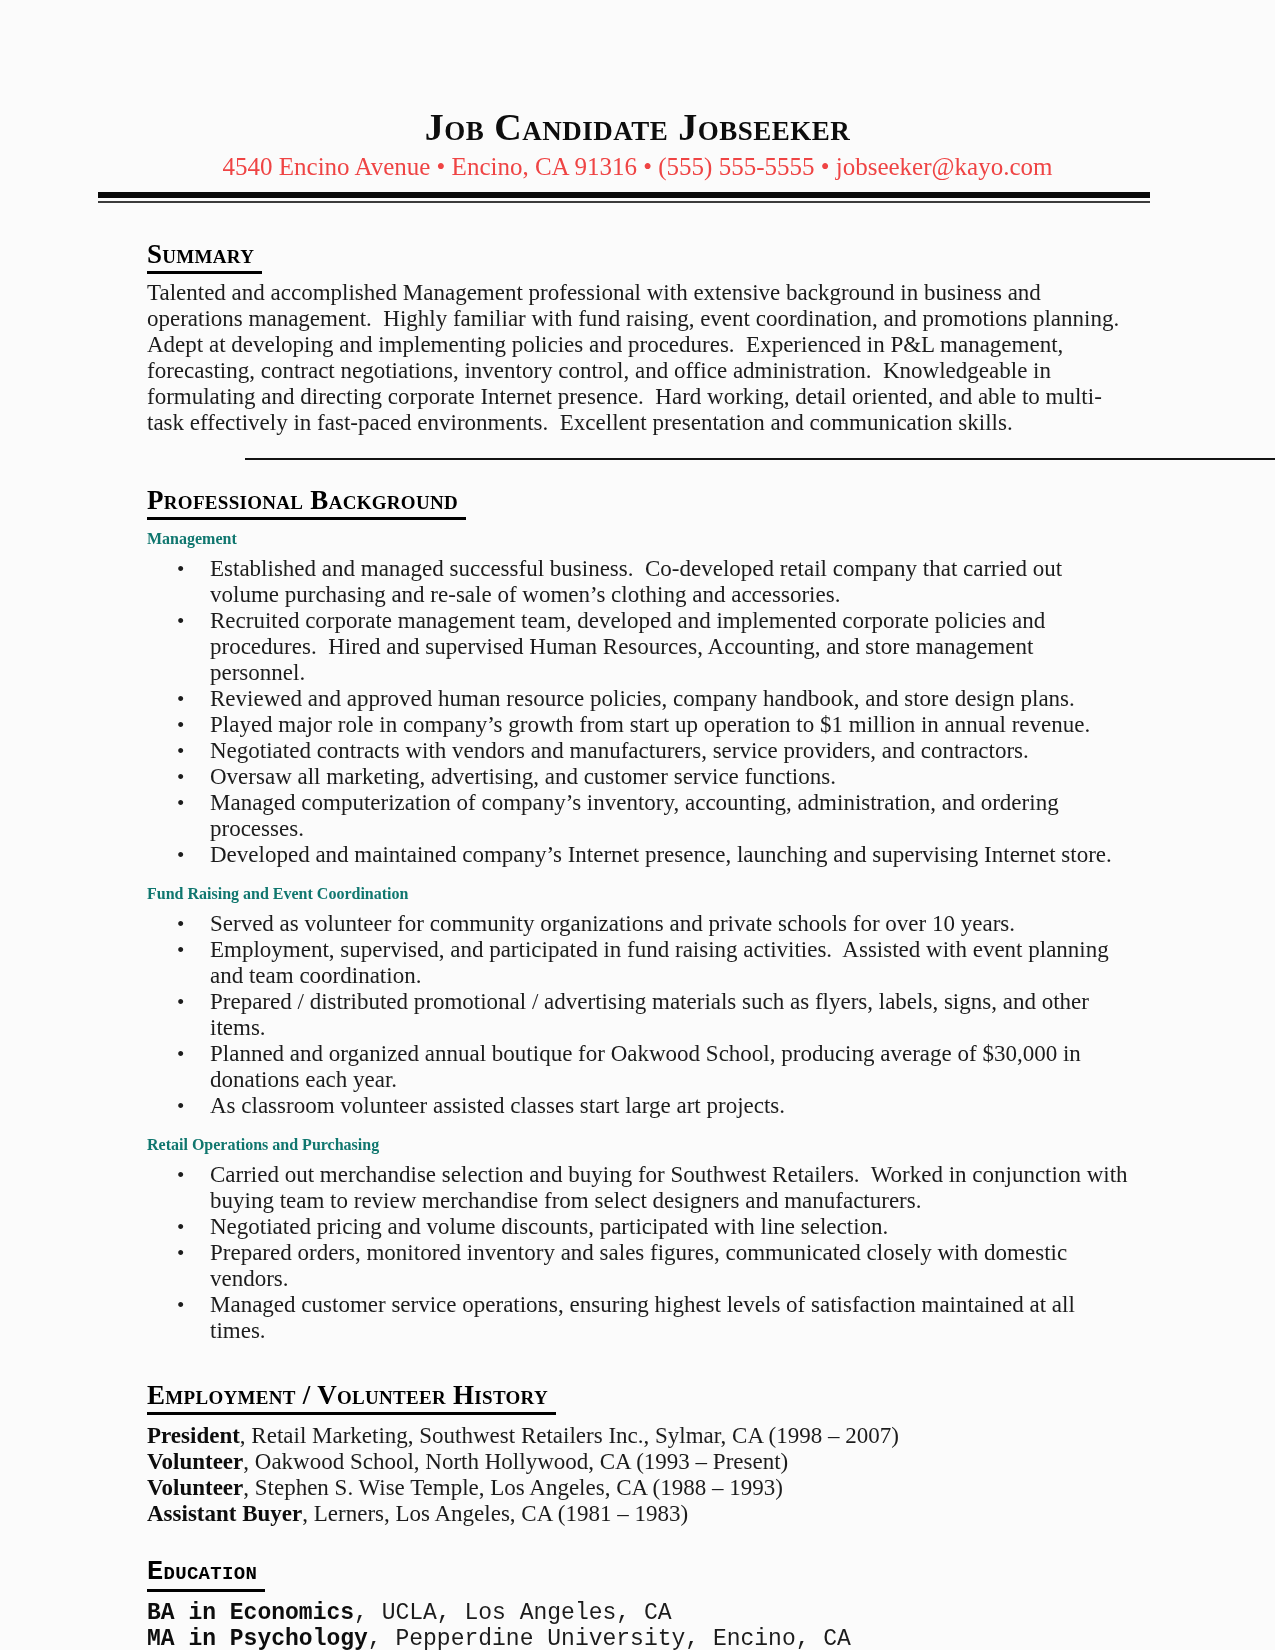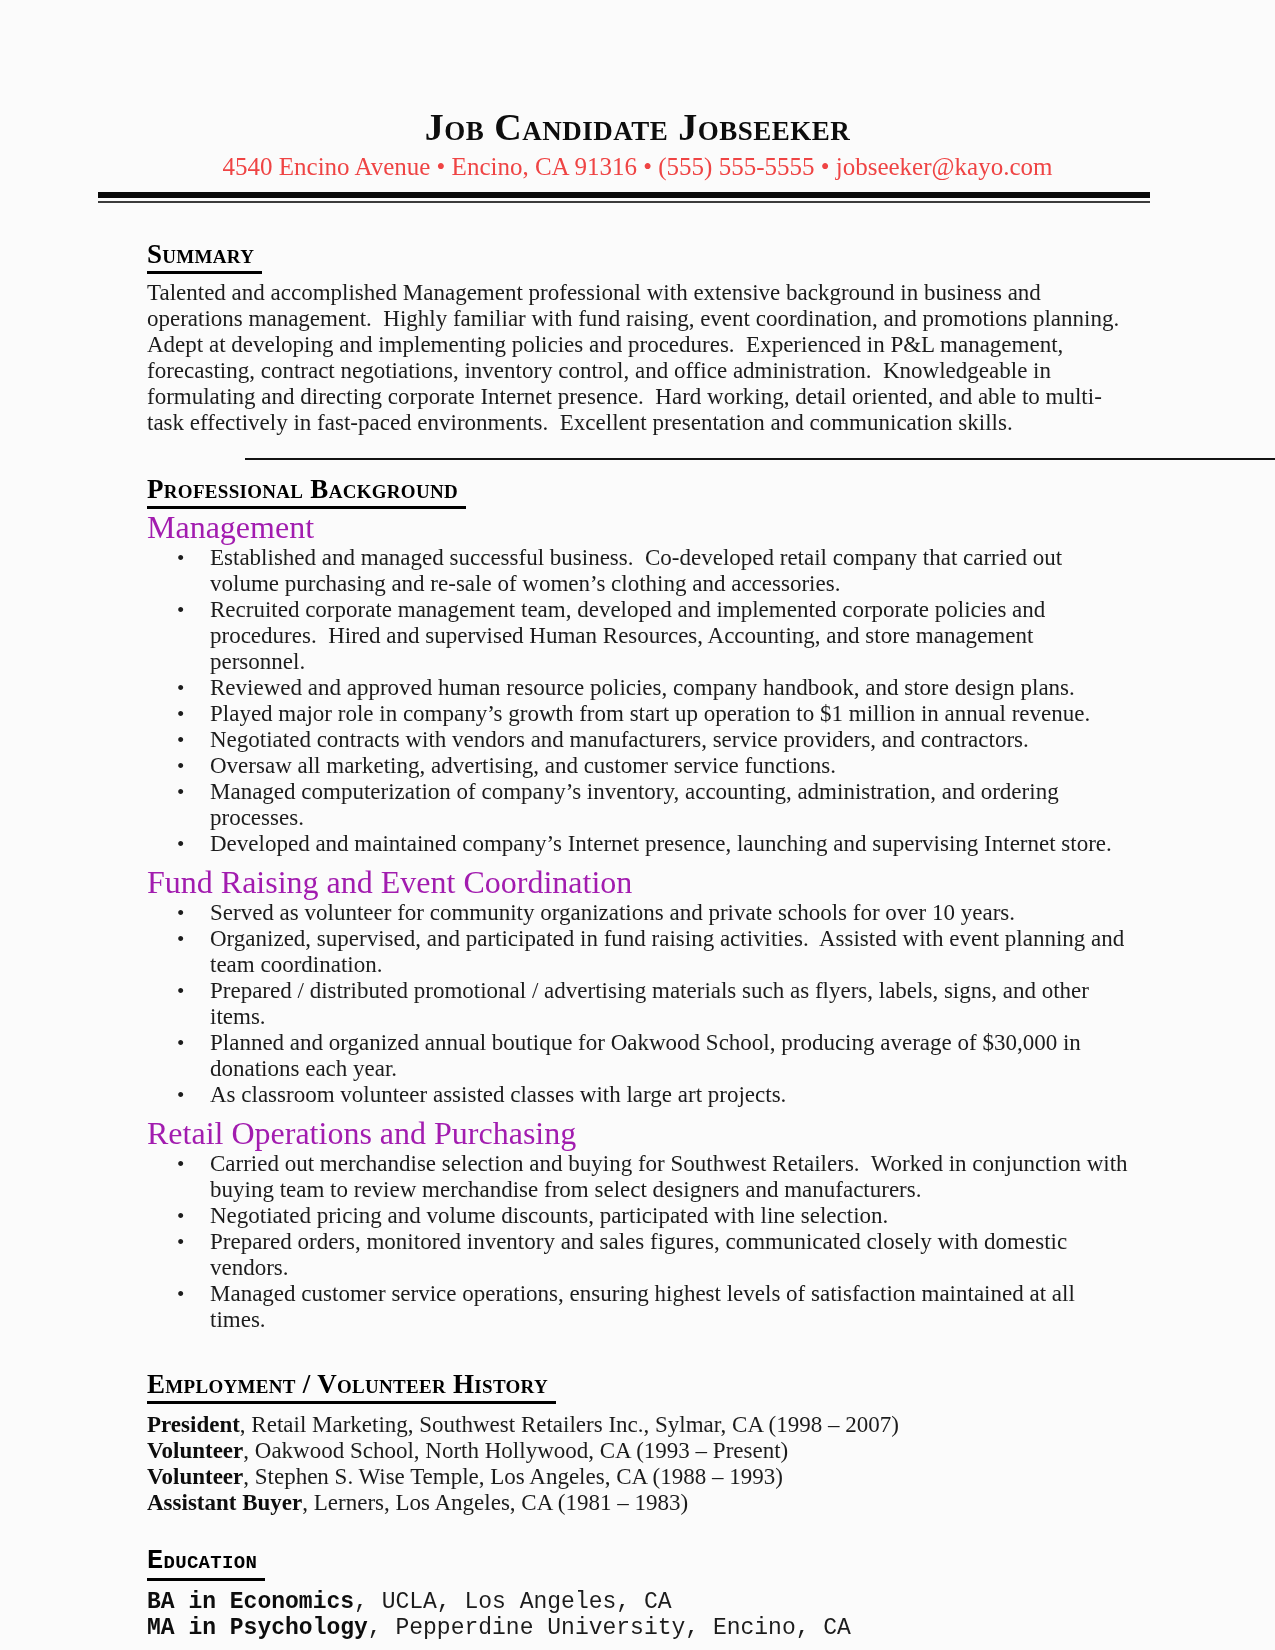--- a/index.html
+++ b/index.html
@@ -26,33 +26,33 @@
     border-bottom:2px solid #3c3c3c;
   }
   .rule-thin {
     margin:22px 0 0 98px; width:1052px; height:0;
     border-top:2px solid #141414;
   }
   
   .content { padding:0 143px 0 147px; }
   .sec { margin:0; }
   .sec-summary { margin-top:36px; }
-  .sec-pb      { margin-top:14px; }
+  .sec-pb      { margin-top:25px; }
   .sec-emp     { margin-top:36px; }
   .sec-edu     { margin-top:30px;font-family:Liberation Mono, monospace; }
   h2.sec-h {
     display:table; margin:0; padding:0 8px 1px 0;
     font-size:27px; line-height:31px; font-weight:bold;
     font-variant:small-caps; color:#000;
     border-bottom:3px solid #000;
     letter-spacing:0.3px;
   }
   h3.group-h {
-    margin:11px 0 3px 0; font-size:32px; line-height:29px;
-    font-weight:normal; color:#a21caf;
+    margin:11px 0 3px 0; font-size:16px; line-height:29px;
+    font-weight:bold; color:#0f766e;
   }
   h3.group-h.first { margin-top:4px; }
   .para {
     margin:6px 0 0 0; font-size:23px; line-height:26px;
     white-space:pre-wrap; color:#1c1c1c;
   }
   ul.blist { margin:1px 0 0 0; padding:0; list-style:none; }
   ul.blist li {
     display:flex; font-size:23px; line-height:26px; color:#1c1c1c;
     padding-left:30px; margin:0;
@@ -136,36 +136,36 @@
         <h3 class="group-h">Fund Raising and Event Coordination</h3>
         <ul class="blist">
 
             <li>
               <span class="dot">•</span>
               <span class="btext">Served as volunteer for community organizations and private schools for over 10 years.</span>
             </li>
 
             <li>
               <span class="dot">•</span>
-              <span class="btext">Organized, supervised, and participated in fund raising activities.  Assisted with event planning and team coordination.</span>
+              <span class="btext">Employment, supervised, and participated in fund raising activities.  Assisted with event planning and team coordination.</span>
             </li>
 
             <li>
               <span class="dot">•</span>
               <span class="btext">Prepared / distributed promotional / advertising materials such as flyers, labels, signs, and other items.</span>
             </li>
 
             <li>
               <span class="dot">•</span>
               <span class="btext">Planned and organized annual boutique for Oakwood School, producing average of $30,000 in donations each year.</span>
             </li>
 
             <li>
               <span class="dot">•</span>
-              <span class="btext">As classroom volunteer assisted classes with large art projects.</span>
+              <span class="btext">As classroom volunteer assisted classes start large art projects.</span>
             </li>
           </ul>
       </div>
 
       <div>
         <h3 class="group-h">Retail Operations and Purchasing</h3>
         <ul class="blist">
 
             <li>
               <span class="dot">•</span>

